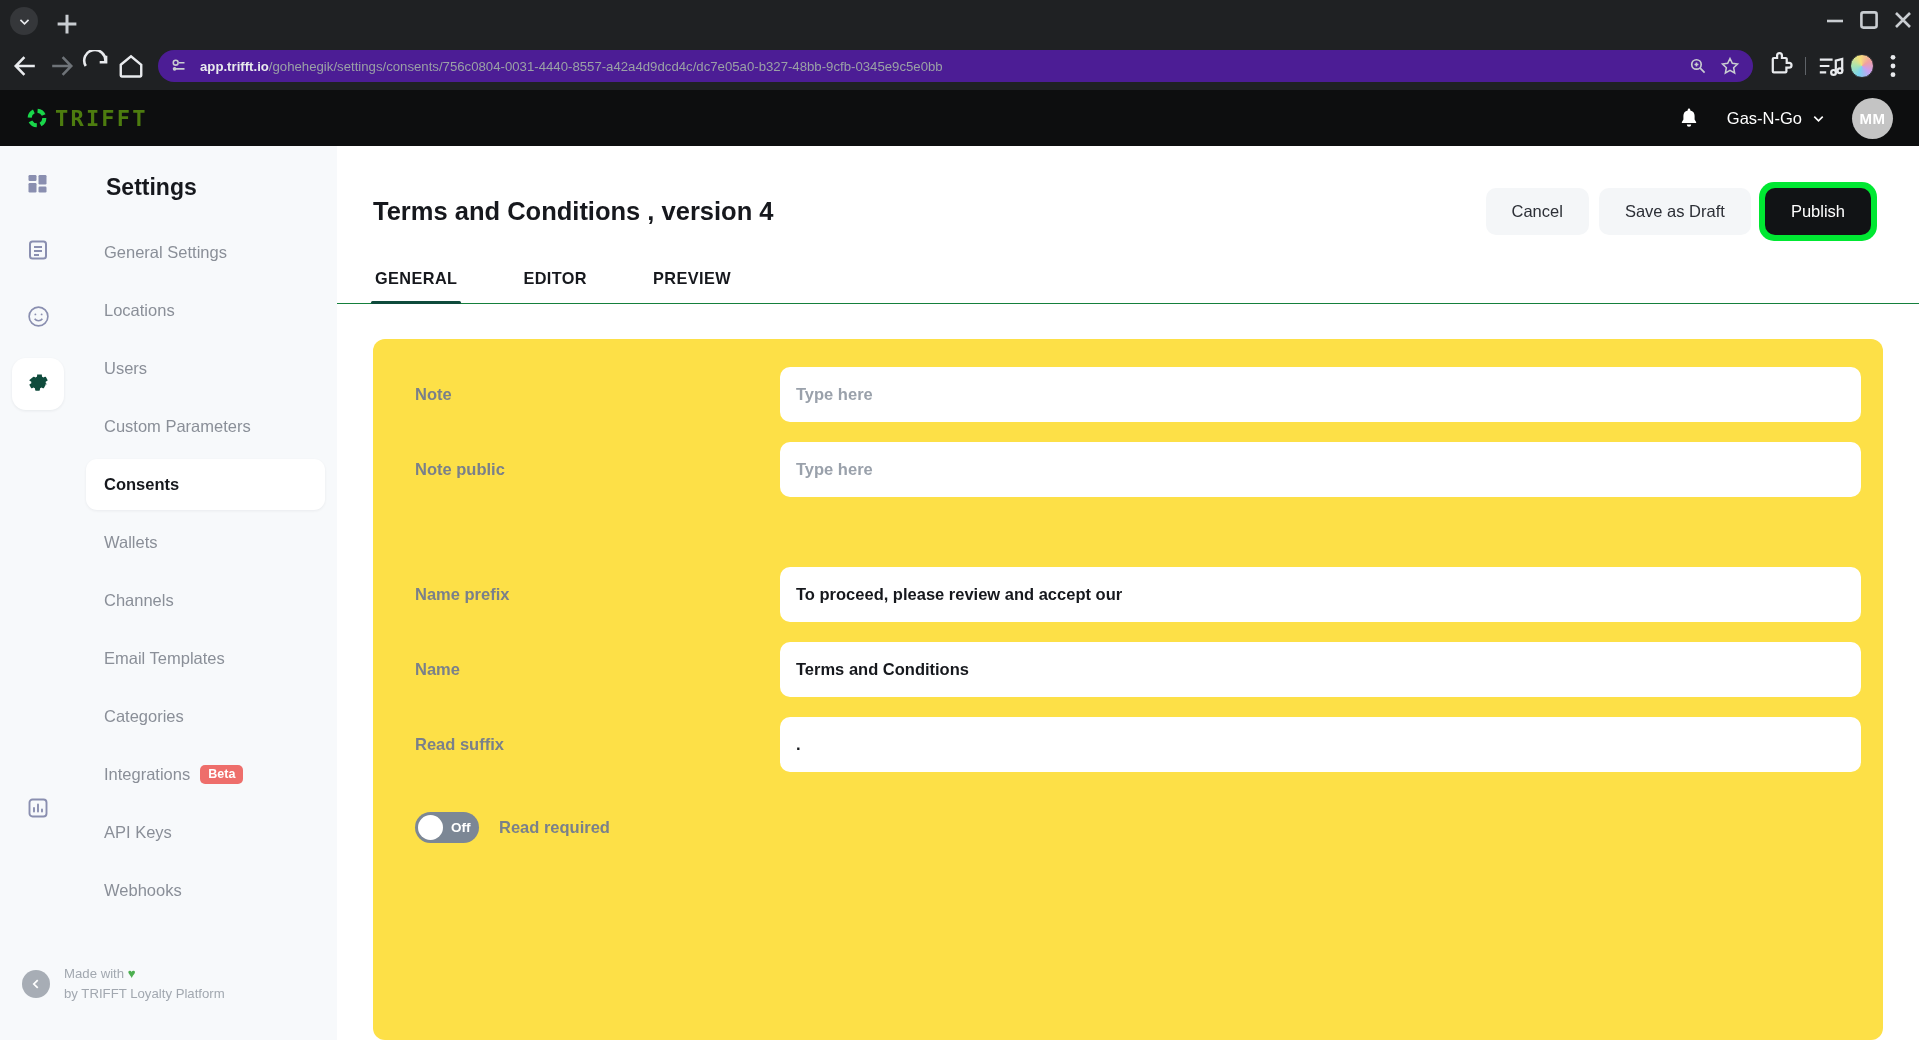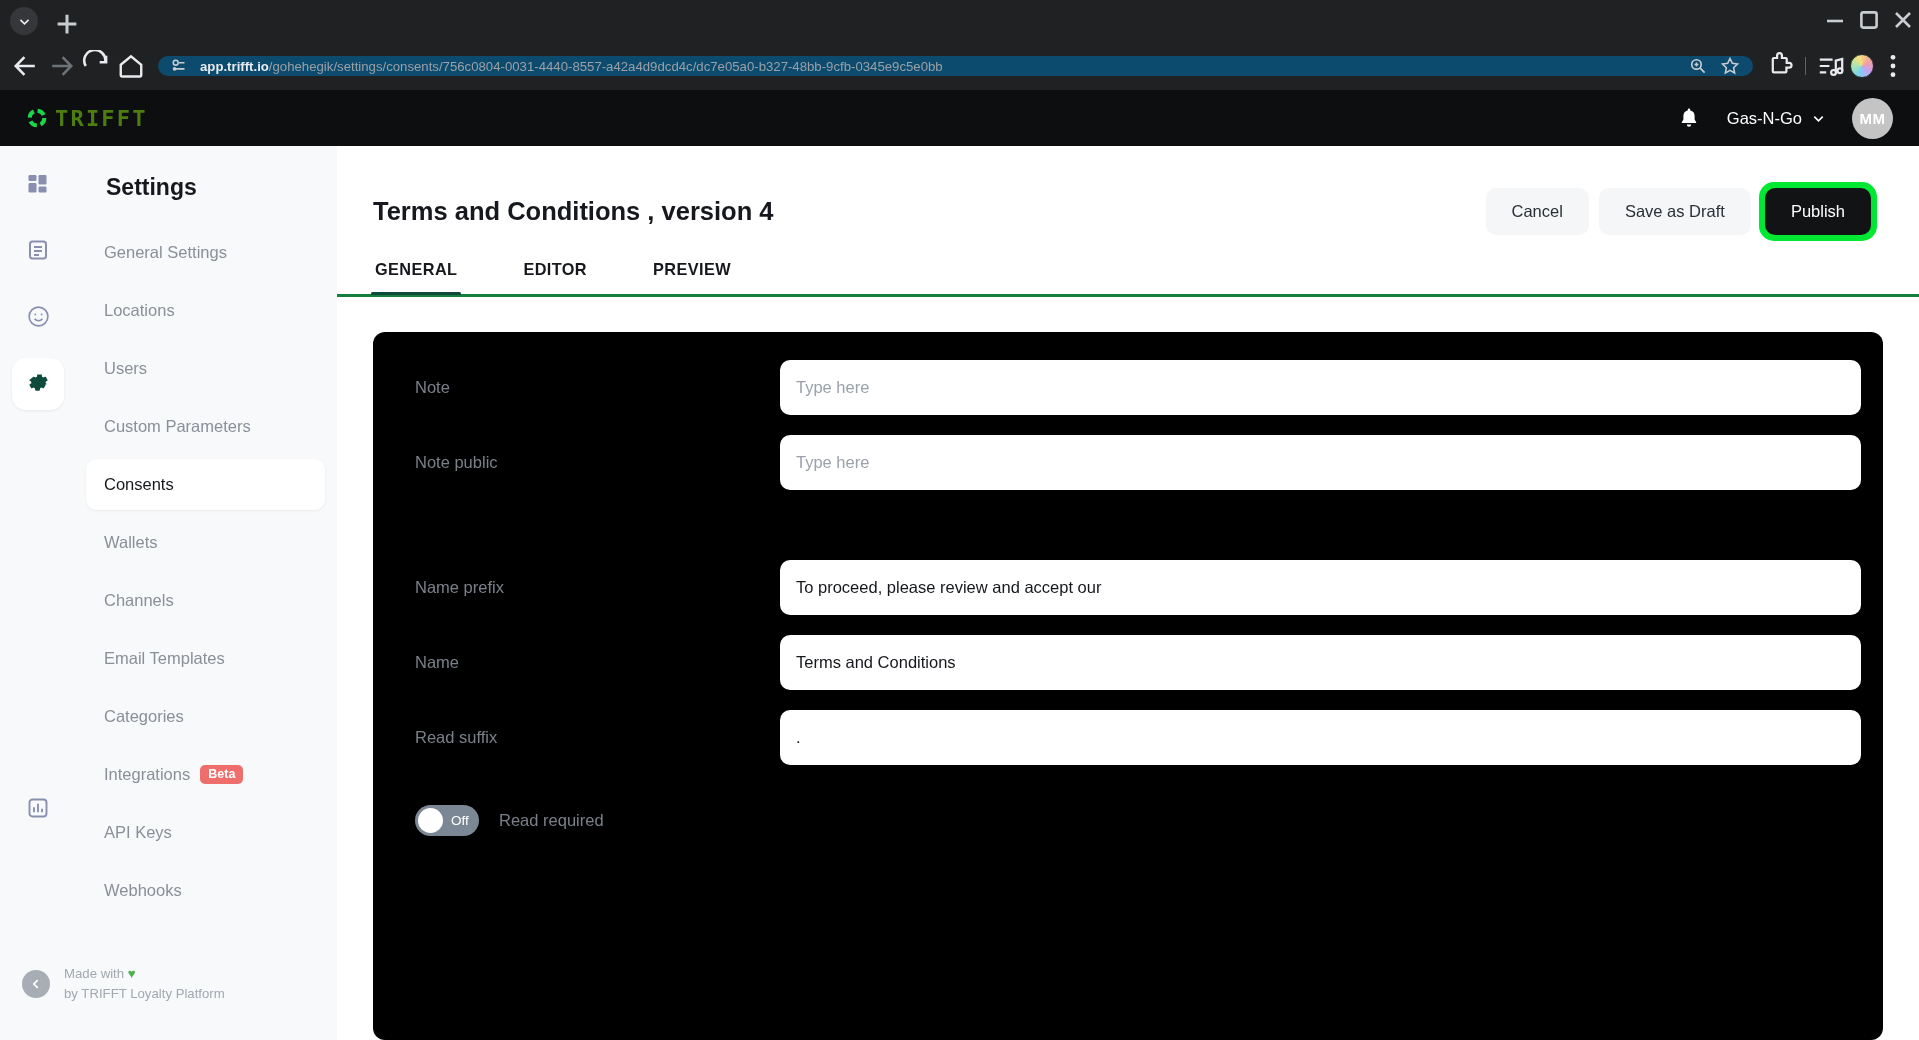--- a/index.html
+++ b/index.html
@@ -32,21 +32,21 @@
   }
   .tab-close { width: 18px; height: 18px; display:flex; align-items:center; justify-content:center; flex:none; }
   .newtab { width: 30px; height: 30px; margin: 0 0 3px 8px; display:flex; align-items:center; justify-content:center; flex:none; }
 
   .toolbar {
     height: 48px; background: #1f2123; display: flex; align-items: center;
     padding: 0 10px; gap: 3px; flex: none;
   }
   .tb-icon { width: 32px; height: 32px; display:flex; align-items:center; justify-content:center; border-radius:50%; flex:none; }
   .omnibox {
-    flex: 1; height: 20px; background: #0c4a6e; border-radius: 16px;
+    flex: 1; height: 32px; background: #4c1d95; border-radius: 16px;
     display: flex; align-items: center; padding: 0 12px 0 10px; gap: 10px;
     margin: 0 8px; min-width: 0;
   }
   .omni-site { width: 22px; height: 22px; display:flex; align-items:center; justify-content:center; flex:none; }
   .omni-url {
     font-size: 13.2px; color: #9aa0a6; white-space: nowrap; overflow: hidden;
     text-overflow: ellipsis; flex: 1;
   }
   .omni-url b { color: #e8eaed; font-weight: 700; }
   .tb-divider { width: 1px; height: 18px; background: #5f6368; margin: 0 6px; flex:none; }
@@ -91,21 +91,21 @@
     content: ""; position: absolute; left: -24px; top: 2px; width: 4px; height: 48px;
     background: #0f4b3c; border-radius: 0 3px 3px 0;
   }
   .nav { flex: 1; padding-top: 14px; }
   .nav-title { font-size: 23px; font-weight: 700; color: #16181d; padding: 14px 0 26px 30px; }
   .nav-item {
     height: 51px; margin: 0 12px 7px 10px; padding: 0 18px; border-radius: 11px;
     display: flex; align-items: center; gap: 10px;
     font-size: 16.5px; color: #8a8f98;
   }
-  .nav-item.active { background: #ffffff; color: #16181d; font-weight: 400; box-shadow: 0 1px 3px rgba(16,24,40,.06); }
+  .nav-item.active { background: #ffffff; color: #16181d; font-weight: 700; box-shadow: 0 1px 3px rgba(16,24,40,.06); }
   .beta-badge {
     background: #ee6e6b; color: #fff; font-size: 12.5px; font-weight: 600;
     border-radius: 5px; padding: 3px 8px; line-height: 1;
   }
   .side-footer { position: absolute; left: 0; bottom: 36px; width: 100%; display: flex; align-items: center; gap: 14px; padding-left: 22px; }
   .collapse-btn {
     width: 28px; height: 28px; border-radius: 50%; background: #a7adb5;
     display: flex; align-items: center; justify-content: center; flex:none;
   }
   .made-with { font-size: 13.2px; color: #a2a8b0; line-height: 1.5; }
@@ -120,31 +120,31 @@
     height: 47px; padding: 0 26px; border-radius: 10px; border: none;
     font-size: 16.5px; font-family: inherit; display: flex; align-items: center; justify-content: center;
   }
   .btn-ghost { background: #f4f6f8; color: #2c2f36; }
   .btn-primary { background: #111315; color: #ffffff; }
   .publish-wrap {
     padding: 4px; border-radius: 13px; background: #00e832; display: inline-flex;
     box-shadow: 0 0 0 2px #00e832;
   }
 
-  .tabs { display: flex; gap: 0; padding: 0 36px; margin-top: 21px; border-bottom: 3px solid #15803d; }
+  .tabs { display: flex; gap: 0; padding: 0 36px; margin-top: 30px; border-bottom: 1px solid #15803d; }
   .tab-item {
     font-size: 16.3px; font-weight: 700; letter-spacing: .4px; color: #16181d;
     padding: 0 2px 15px 2px; margin-right: 62px; position: relative;
   }
   .tab-item.active::after {
     content: ""; position: absolute; left: -2px; right: -2px; bottom: -1px; height: 3px;
     background: #0f4b3c; border-radius: 2px;
   }
 
-  .panel { margin: 35px 36px 0 36px; background: #000000; border-radius: 12px; padding: 28px 22px 40px 22px; flex: 1; overflow: hidden; }
+  .panel { margin: 35px 36px 0 36px; background: #fde047; border-radius: 12px; padding: 28px 22px 40px 22px; flex: 1; overflow: hidden; font-weight: bold; }
   .field { display: flex; align-items: center; margin-bottom: 20px; }
   .field-label { width: 385px; font-size: 16.5px; color: #7a808a; padding-left: 20px; flex:none; }
   .field-ctrl {
     flex: 1; height: 55px; background: #ffffff; border-radius: 10px;
     display: flex; align-items: center; padding: 0 16px; font-size: 16.5px; color: #16181d;
   }
   .field-ctrl.placeholder { color: #9aa1ab; }
   .field.gap-after { margin-bottom: 70px; }
   .toggle-row { display: flex; align-items: center; gap: 20px; padding-left: 20px; margin-top: 40px; }
   .toggle {

